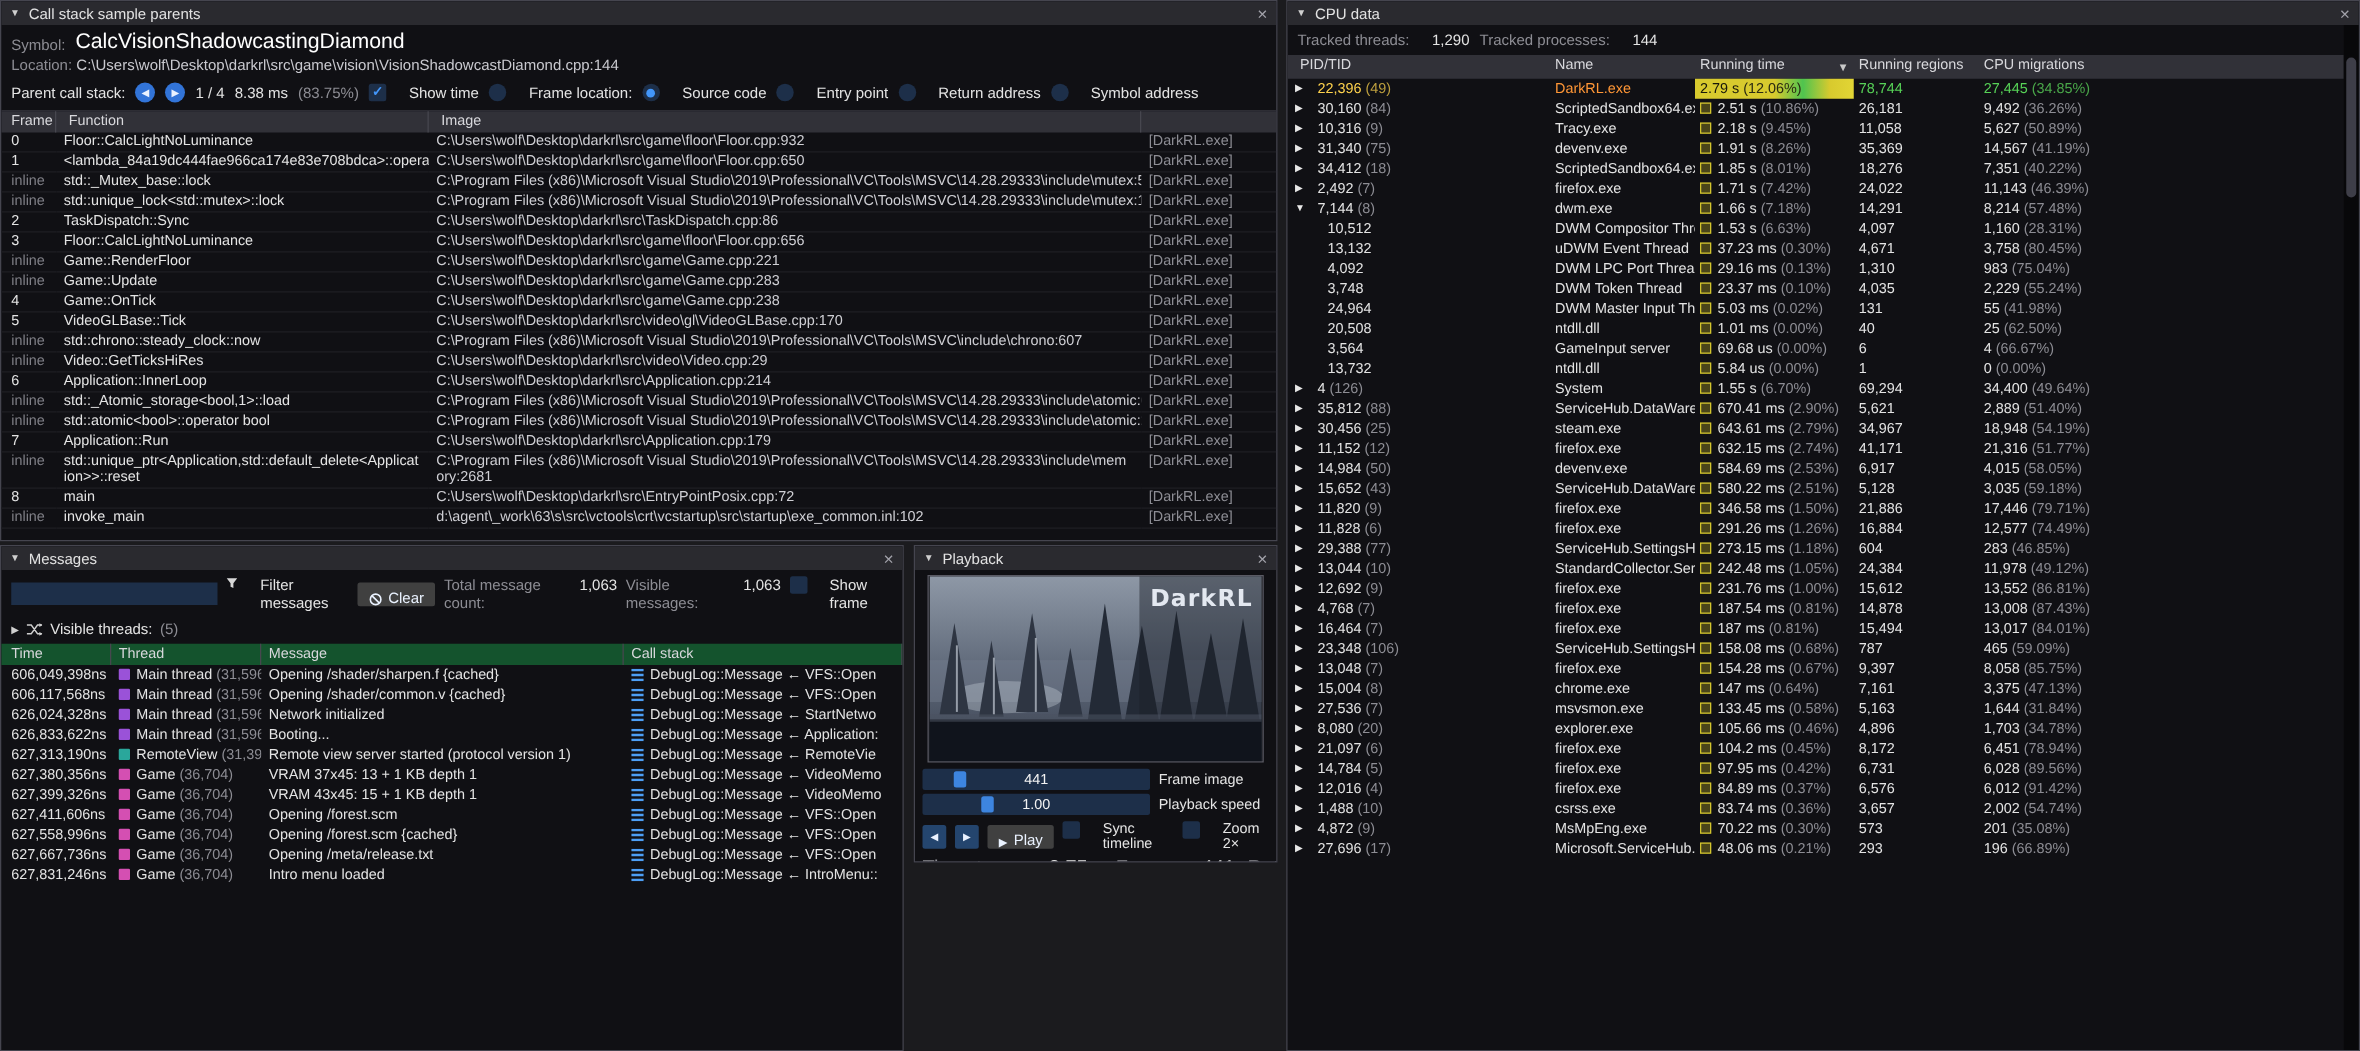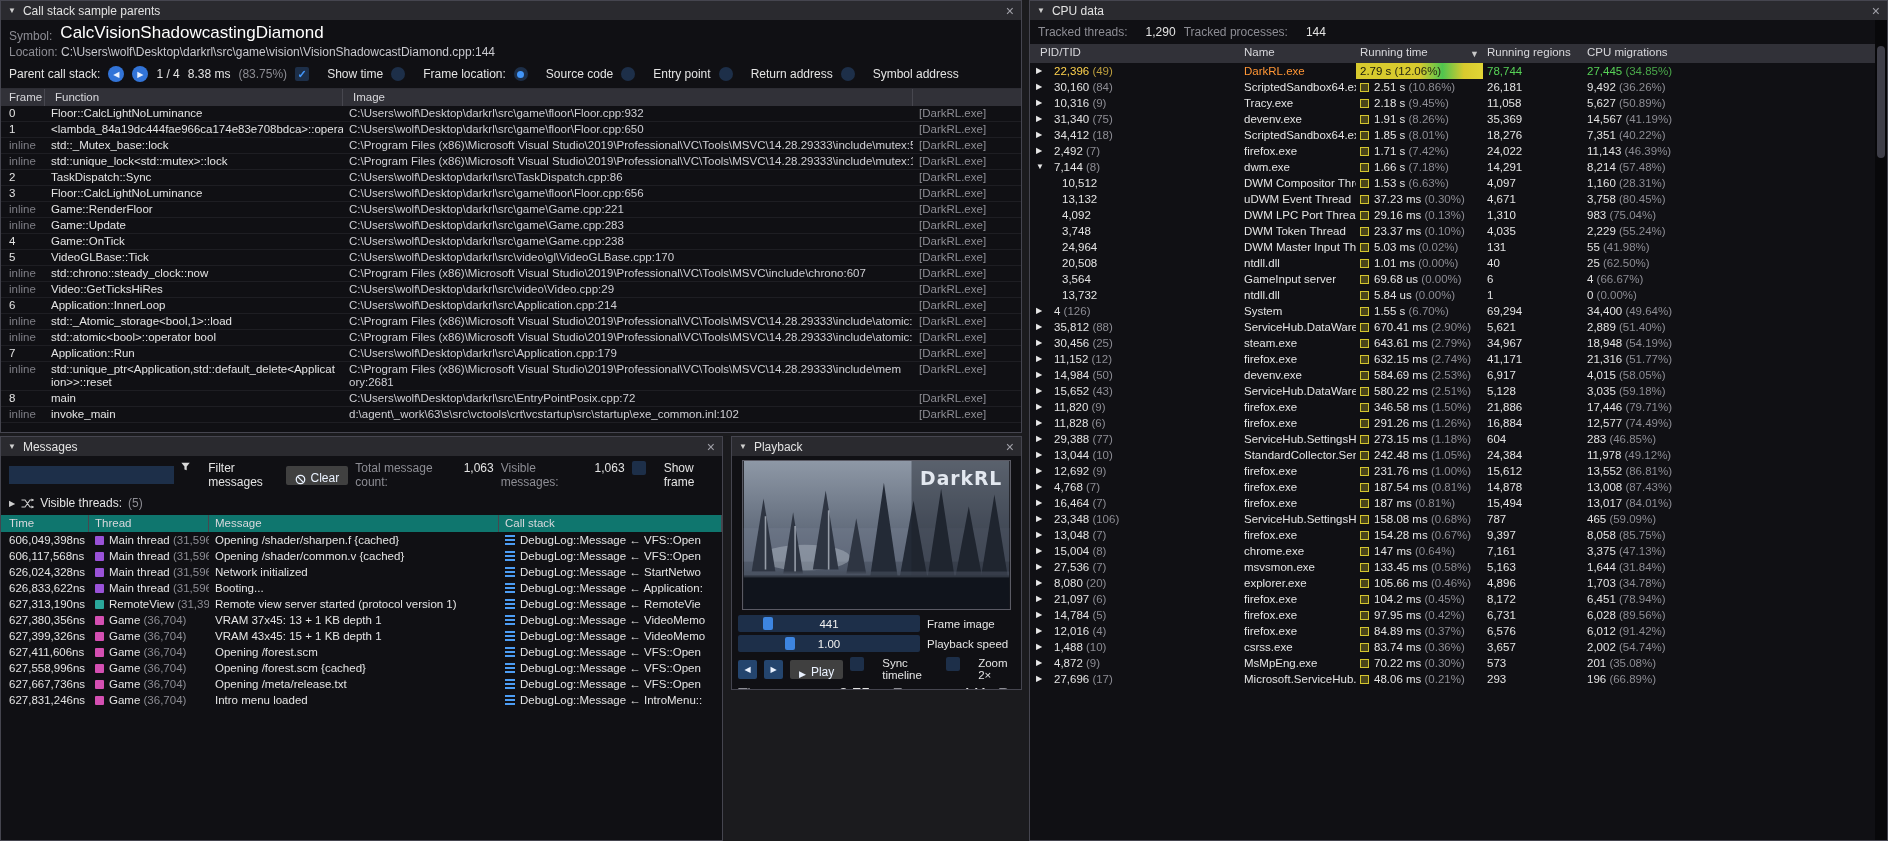--- a/index.html
+++ b/index.html
@@ -31,21 +31,21 @@
 .cs-row .c-loc{color:#cfcfd4}
 .cs-row .c-img{color:#8d8d94}
 .cs-row.inline .c-frame{color:#7f7f86}
 .cs-row.wrap>div{white-space:normal;word-break:break-all}
 
 #msg{left:0;top:436px;width:723px;height:405px}
 .msg-ctl{display:flex;align-items:center;gap:7px;padding:5px 8px;font-size:12px}
 .filter-input{width:168px;height:18px;background:#1d2f49;border:none;color:#e4e4e4;padding:0 5px;font-size:12px;outline:none}
 .threads-row{display:flex;align-items:center;gap:6px;padding:2px 8px 5px;font-size:12px}
 .msg-head,.msg-row{display:grid;grid-template-columns:88px 120px 290px 1fr;font-size:11.5px}
-.msg-head{background:#0f766e;color:#d8d8dc}
+.msg-head{background:#14532d;color:#d8d8dc}
 .msg-head>div{padding:2px 6px;border-right:1px solid #47474f;line-height:13px}
 .msg-head>div:first-child{padding-left:8px}
 .msg-row>div{padding:1px 6px;line-height:14px;white-space:nowrap;overflow:hidden}
 .msg-row>div:first-child{padding-left:8px}
 .swatch{display:inline-block;width:9px;height:9px;margin-right:5px;border-radius:1px;vertical-align:-1px}
 .stack-cell{display:flex;align-items:center;gap:5px}
 .stack-cell svg{flex:none}
 
 #pb{left:731px;top:436px;width:291px;height:254px}
 .pb-body{padding:3px 6px}

